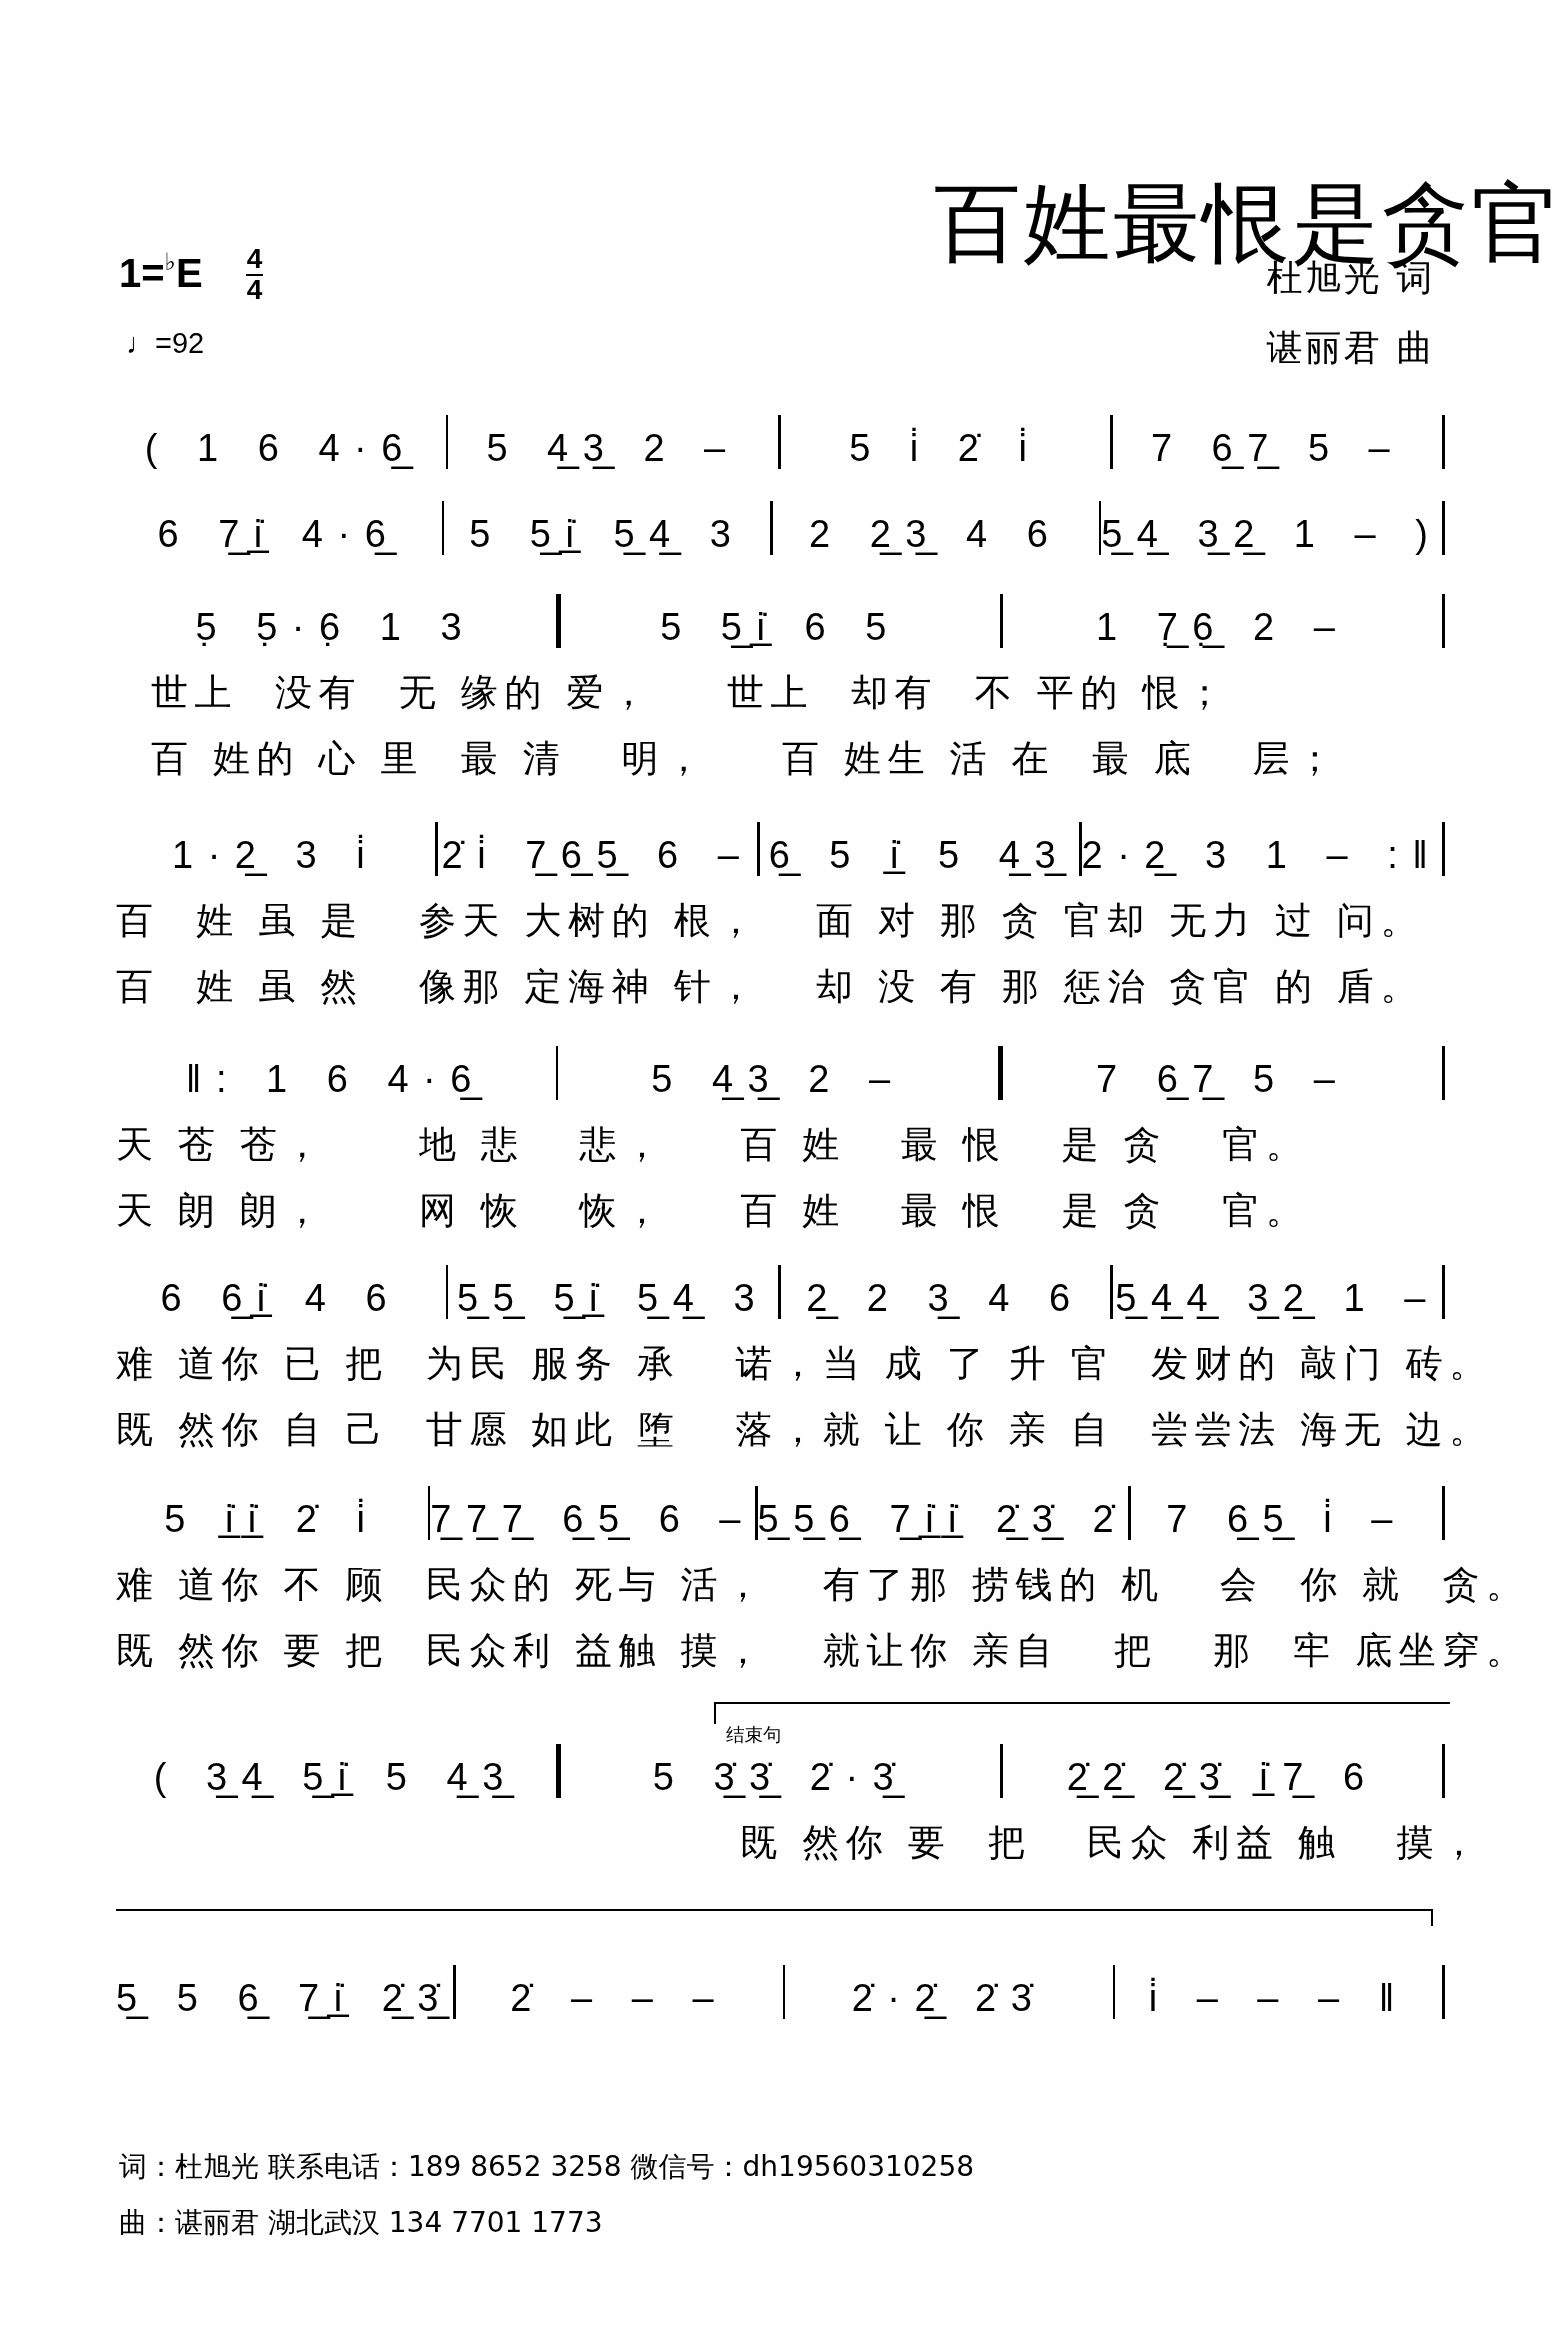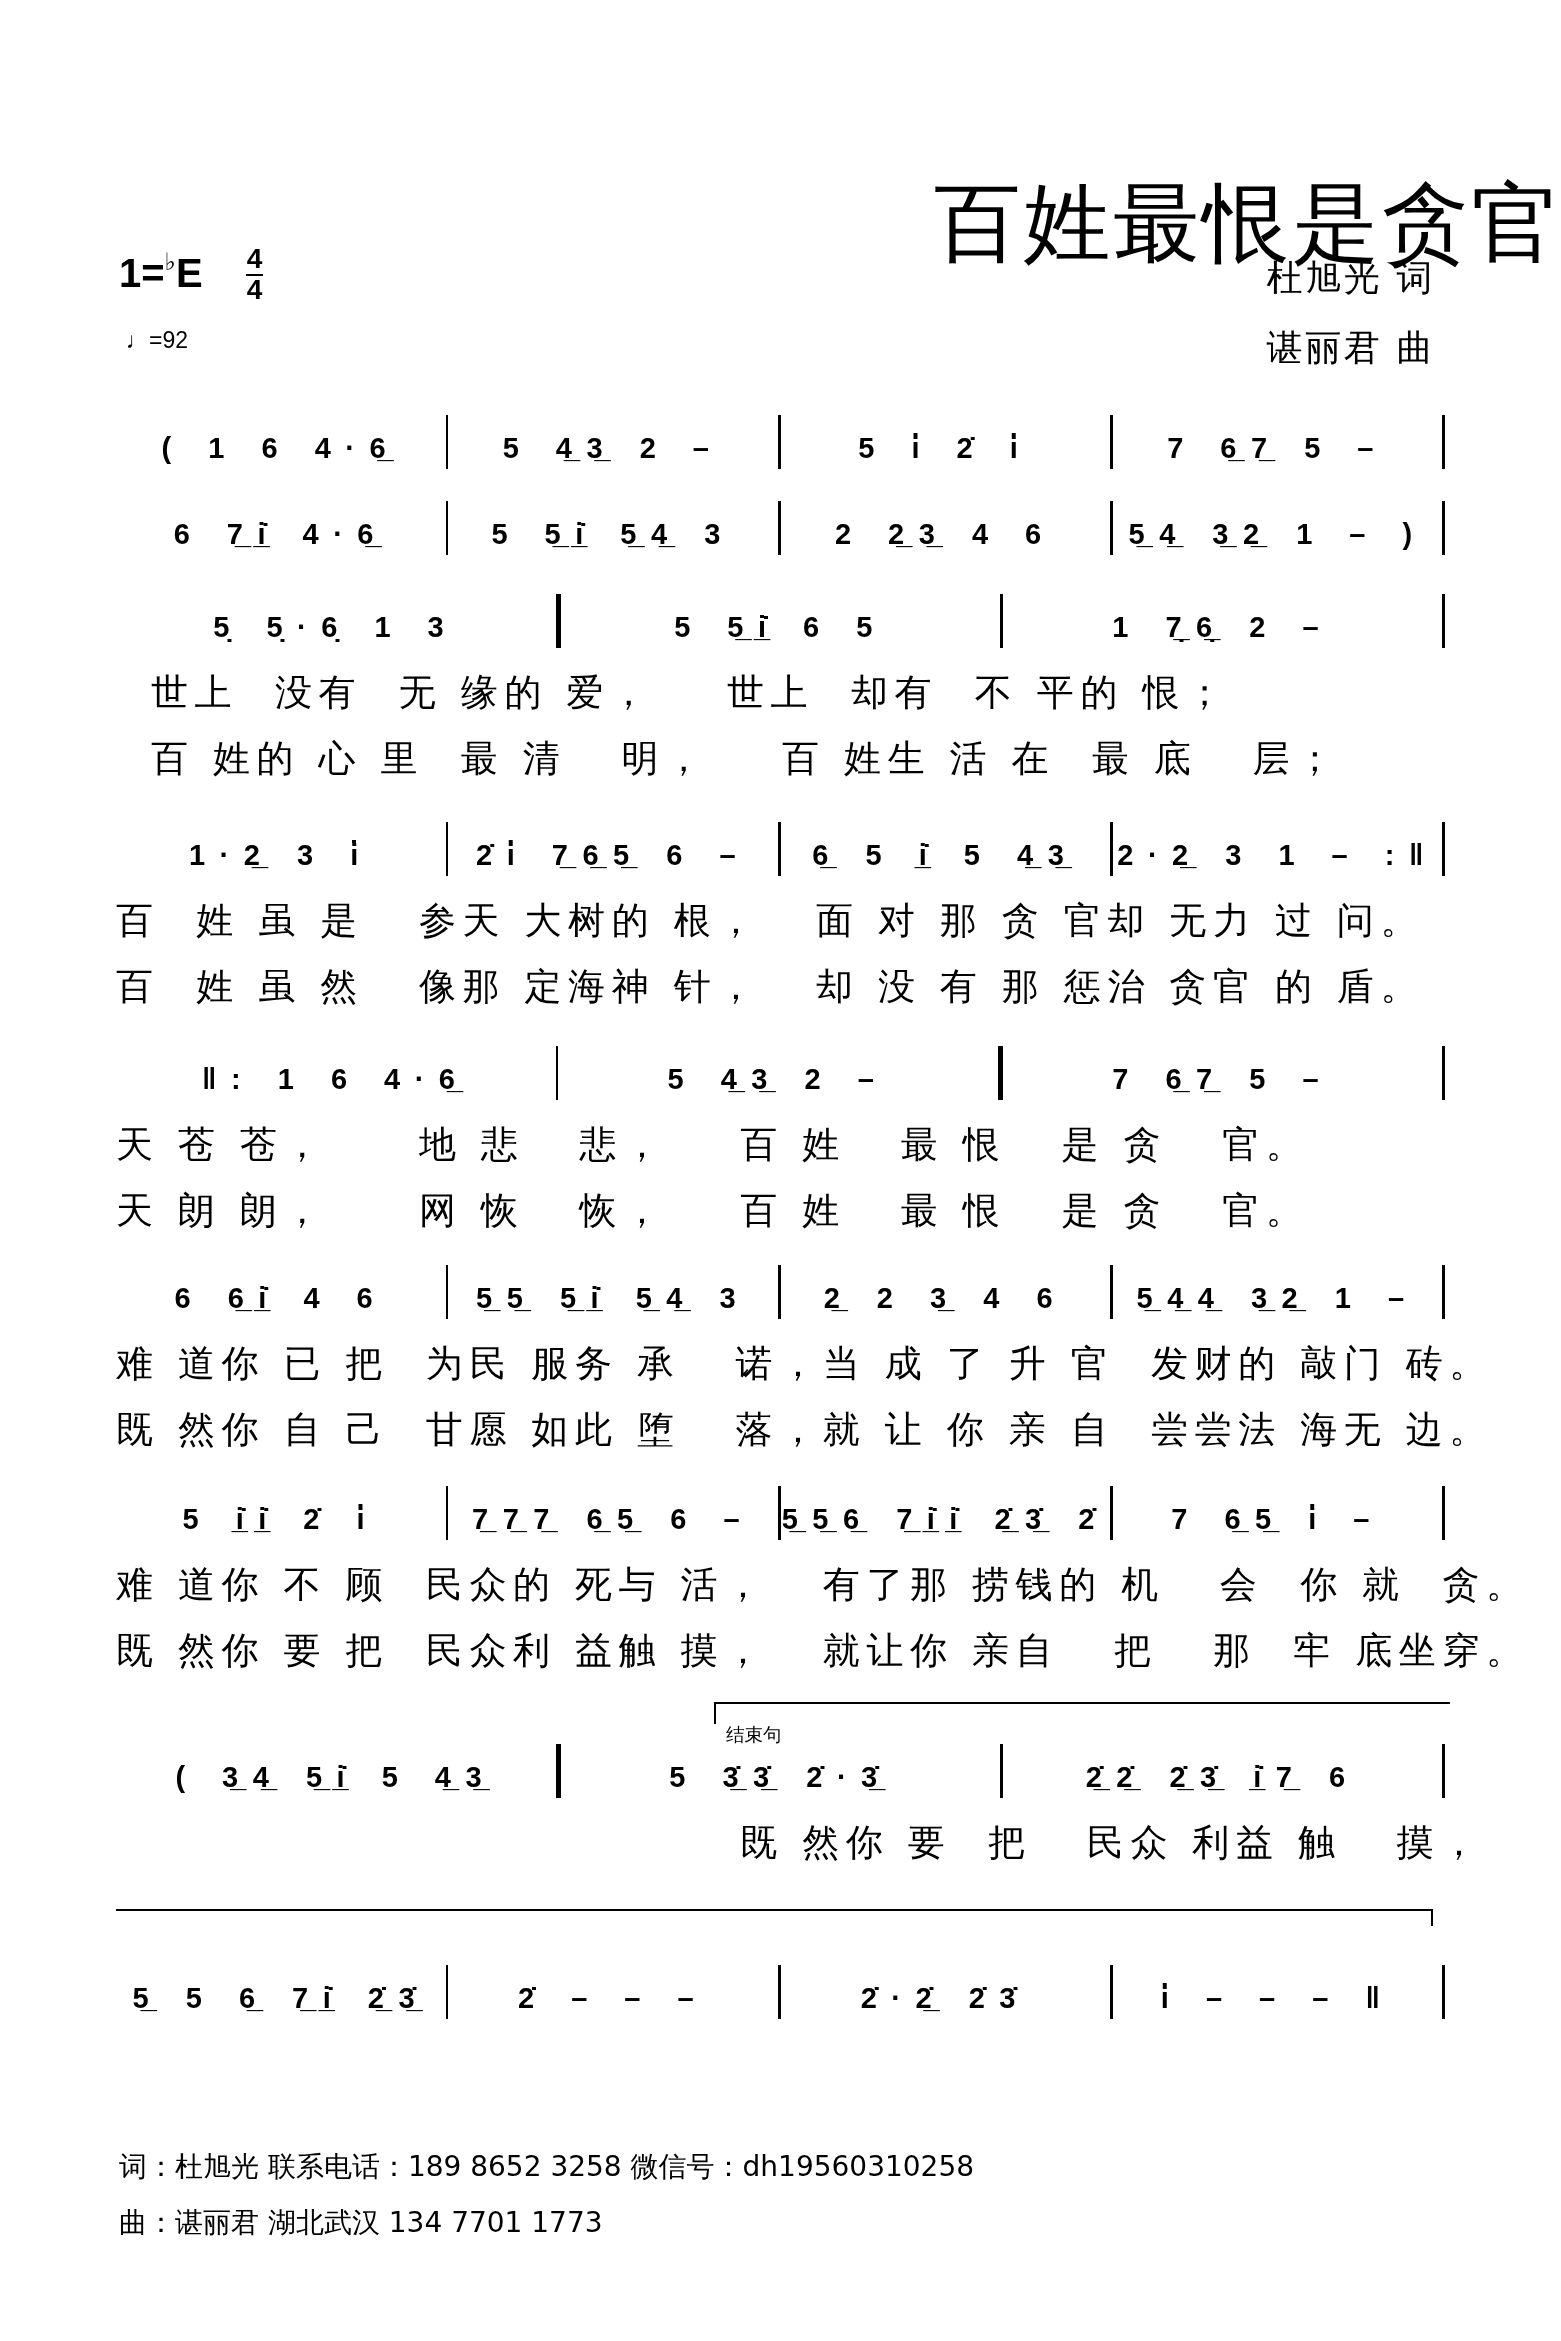--- a/index.html
+++ b/index.html
@@ -4,29 +4,29 @@
 <style>
   html, body { margin: 0; padding: 0; background: #ffffff; }
   body { width: 1561px; height: 2342px; position: relative; overflow: hidden;
          font-family: "Liberation Sans", "DejaVu Sans", sans-serif; color: #000; }
   .title { position: absolute; top: 165px; left: 0; width: 1561px; text-align: right;
            font-family: "DejaVu Serif", "Liberation Serif", serif; font-size: 87px; letter-spacing: 2.6px; }
   .key { position: absolute; left: 119px; top: 251px; font-size: 40px; font-weight: bold; }
   .key .flat { font-size: 24px; position: relative; top: -17px; font-weight: normal; }
   .timesig { position: absolute; left: 246px; top: 246px; font-size: 28px; font-weight: bold; line-height: 26.4px; text-align: center; }
   .timesig .bar { border-top: 2.6px solid #000; width: 17px; margin: 1.3px auto; }
-  .tempo { position: absolute; left: 126px; top: 327px; font-size: 23px; }
+  .tempo { position: absolute; left: 126px; top: 327px; font-size: 29px; }
   .credit { position: absolute; right: 126px; font-size: 36px; font-family: "DejaVu Sans", sans-serif; letter-spacing: 2.6px; }
   .credit.lyr { top: 254px; } .credit.mus { top: 324px; }
 
   .system { position: absolute; left: 116px; width: 1329px; }
   .notes { position: relative; height: 66px; display: flex; align-items: flex-end; }
   .measure { display: flex; align-items: flex-end; justify-content: space-around; flex: 1; height: 66px; position: relative; }
   .barline { width: 2.6px; height: 54px; background: #000; align-self: flex-end; margin-bottom: 0px; }
-  .n { font-size: 29px; font-weight: bold; position: relative; display: inline-block; line-height: 41px; min-width: 24px; text-align: center; }
+  .n { font-size: 38px; font-weight: normal; position: relative; display: inline-block; line-height: 41px; min-width: 24px; text-align: center; }
   .lyrics { position: relative; height: 66px; font-family: "DejaVu Sans", sans-serif; font-size: 37px; letter-spacing: 6.6px; white-space: pre; }
   .lyric-line { display: block; height: 66px; line-height: 66px; }
 
   .volta { position: absolute; left: 714px; top: 1702px; width: 734px; height: 20px; border-top: 2.6px solid #000; border-left: 2.6px solid #000; }
   .volta-label { position: absolute; left: 726px; top: 1722px; font-size: 18.5px; }
   .volta2 { position: absolute; left: 116px; top: 1909px; width: 1315px; height: 14.5px; border-top: 2.6px solid #000; border-right: 2.6px solid #000; }
 
   .footer { position: absolute; left: 119px; font-size: 28px; font-family: "DejaVu Sans", sans-serif; }
   .footer.l1 { top: 2148px; } .footer.l2 { top: 2204px; }
 </style>

